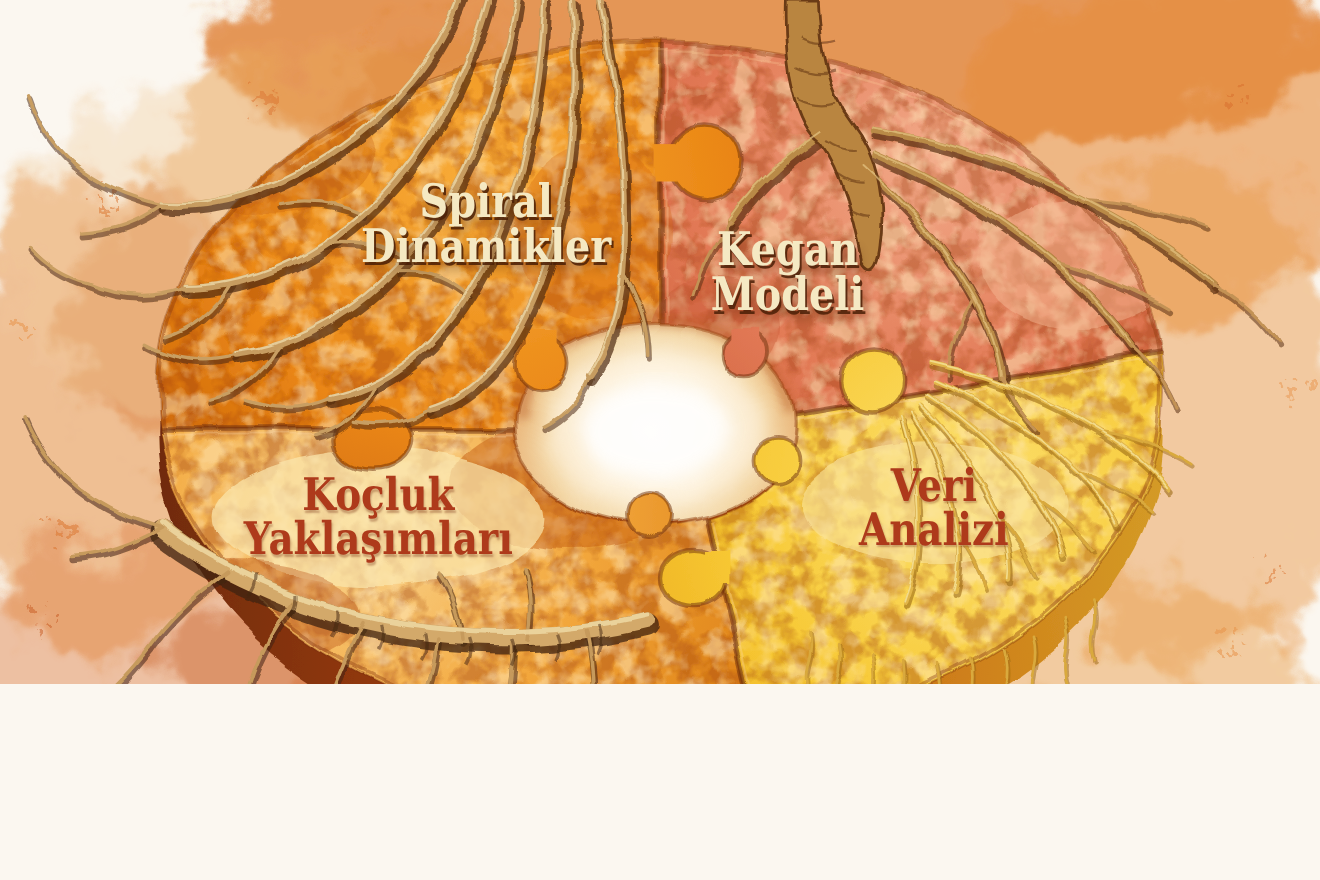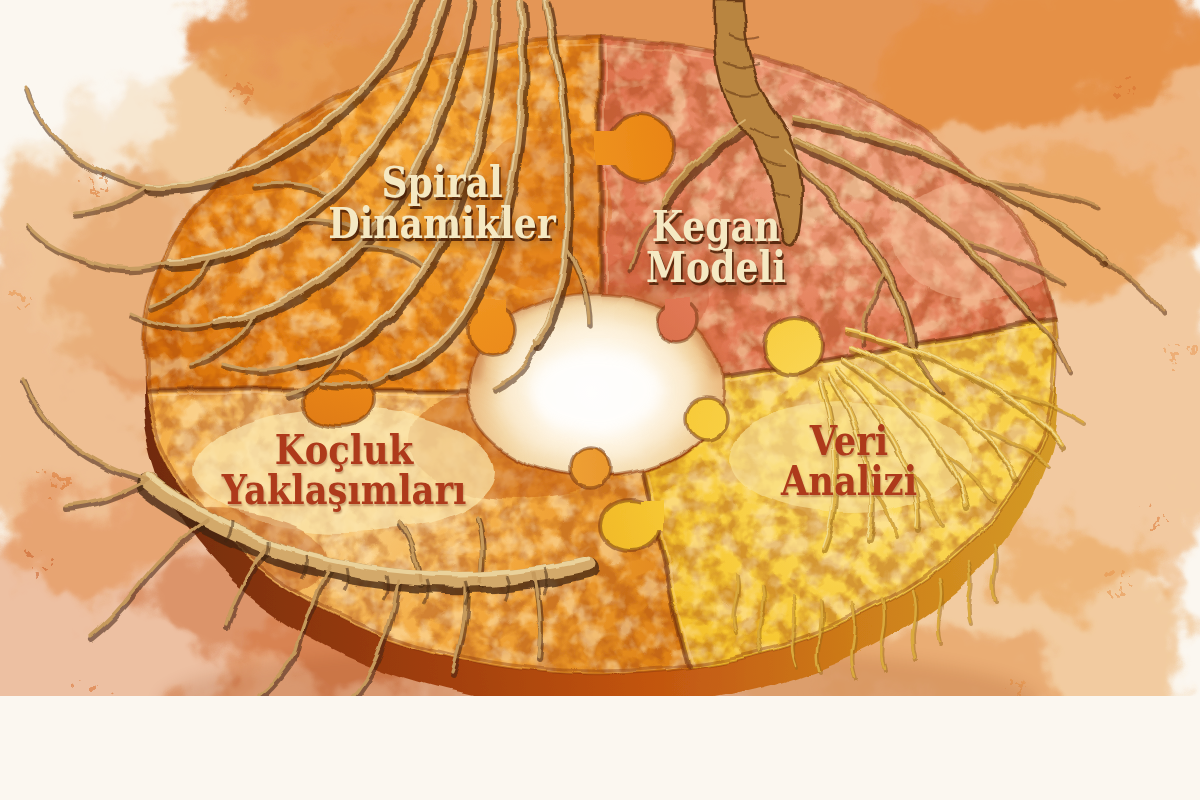--- a/index.html
+++ b/index.html
@@ -1,16 +1,16 @@
 <!DOCTYPE html>
 <html><head>
 <meta charset="utf-8">
 <style>
   html,body{margin:0;padding:0;background:#FBF7F0;}
-  .stage{position:relative;width:1200px;height:696px;overflow:hidden;background:#FBF7F0;
+  .stage{position:relative;width:1200px;height:621px;overflow:hidden;background:#FBF7F0;
          font-family:"DejaVu Serif","Liberation Serif",serif;}
   svg{position:absolute;left:0;top:0;}
   .label{position:absolute;transform:translateX(-50%) scaleX(.86);transform-origin:center top;
          text-align:center;font-weight:700;line-height:.98;white-space:nowrap;pointer-events:none;}
   .cream{font-size:42px;color:#F5E9C3;
          text-shadow:2px 3px 0 rgba(74,31,6,.85), 4px 7px 10px rgba(74,31,6,.45);}
   .rust{font-size:41px;color:#AE3A1B;
         text-shadow:1px 2px 2px rgba(110,35,8,.35), 0 1px 0 rgba(255,236,180,.35);}
 </style>
 </head>

